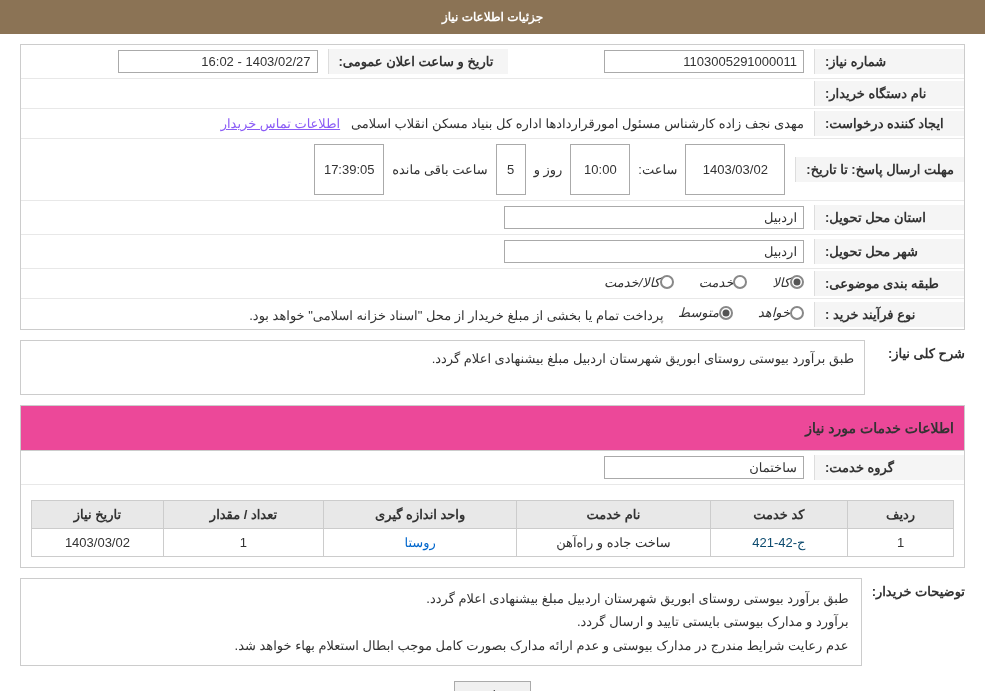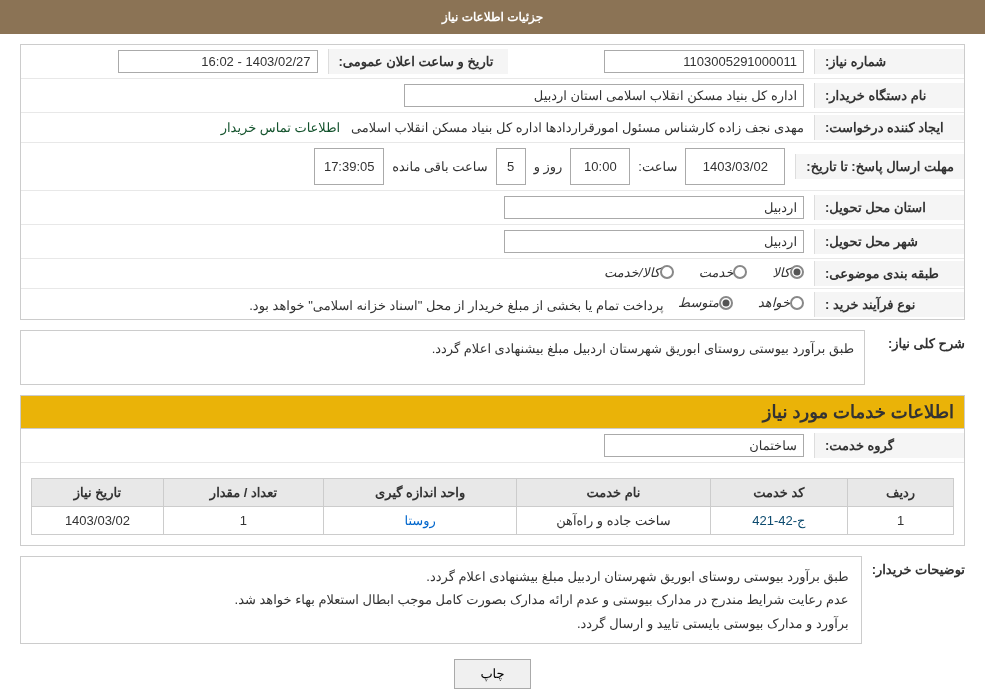--- a/index.html
+++ b/index.html
@@ -25,24 +25,24 @@
       font-weight: bold;
     }
     .main-content {
       padding: 10px 20px;
     }
     .info-section {
       border: 1px solid #ccc;
       margin-bottom: 10px;
     }
     .section-header {
-      background: #eab308;
-      padding: 5px 10px;
+      background: #ec4899;
+      padding: 14px 10px;
       font-weight: bold;
-      font-size: 18px;
+      font-size: 14px;
       border-bottom: 1px solid #ccc;
     }
     .info-row {
       display: flex;
       align-items: center;
       border-bottom: 1px solid #e8e8e8;
       min-height: 30px;
     }
     .info-row:last-child {
       border-bottom: none;
@@ -62,27 +62,28 @@
       text-align: right;
     }
     .input-box {
       border: 1px solid #aaa;
       background: #fff;
       padding: 3px 6px;
       display: inline-block;
       min-width: 200px;
     }
     .blue-link {
-      color: #14532d;
+      color: #8b5cf6;
+      text-decoration: underline;
       cursor: pointer;
     }
     .date-box {
       border: 1px solid #aaa;
       background: #fff;
-      padding: 10px 8px;
+      padding: 17px 8px;
       min-width: 100px;
       text-align: center;
     }
     .radio-item {
       display: flex;
       align-items: center;
       gap: 0;
       font-style: italic;
     }
     .radio-dot {
@@ -177,23 +178,20 @@
           <span class="input-box">1103005291000011</span>
         </div>
         <div class="label-cell" style="min-width:180px;">تاریخ و ساعت اعلان عمومی:</div>
         <div class="value-cell">
           <span class="input-box">1403/02/27 - 16:02</span>
         </div>
       </div>
 
       <div class="info-row">
         <div class="label-cell">نام دستگاه خریدار:</div>
-        <div class="value-cell">
-          <span class="input-box" style="min-width:400px;">اداره کل بنیاد مسکن انقلاب اسلامی استان اردبیل</span>
-        </div>
       </div>
 
       <div class="info-row">
         <div class="label-cell">ایجاد کننده درخواست:</div>
         <div class="value-cell">
           <span>مهدی نجف زاده کارشناس مسئول امورقراردادها اداره کل بنیاد مسکن انقلاب اسلامی</span>
           &nbsp;
           <span class="blue-link">اطلاعات تماس خریدار</span>
         </div>
       </div>
@@ -308,22 +306,22 @@
           </tbody>
         </table>
       </div>
     </div>
 
     <div style="display:flex; align-items:flex-start; margin-bottom:15px; gap:10px;">
       <div style="font-weight:bold; white-space:nowrap; padding-top:6px; min-width:90px;">توضیحات خریدار:</div>
       <div style="flex:1;">
         <div class="buyer-notes">
           <div>طبق برآورد بیوستی روستای ابوریق شهرستان اردبیل مبلغ بیشنهادی اعلام گردد.</div>
+          <div>برآورد و مدارک بیوستی بایستی تایید و ارسال گردد.</div>
           <div>عدم رعایت شرایط مندرج در مدارک بیوستی و عدم ارائه مدارک بصورت کامل موجب ابطال استعلام بهاء خواهد شد.</div>
-          <div>برآورد و مدارک بیوستی بایستی تایید و ارسال گردد.</div>
         </div>
       </div>
     </div>
 
     <div class="btn-row">
       <button class="btn btn-print">چاپ</button>
     </div>
 
   </div>
 </div>

